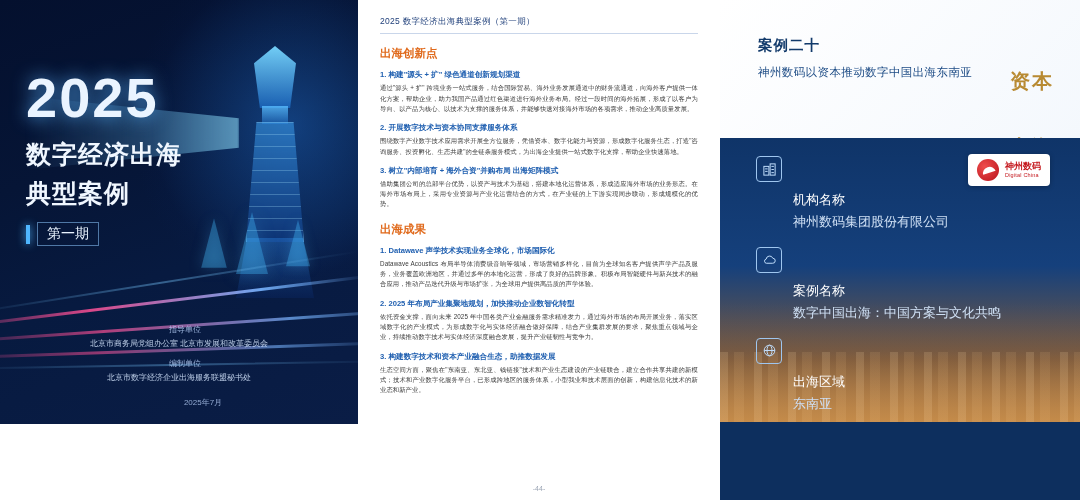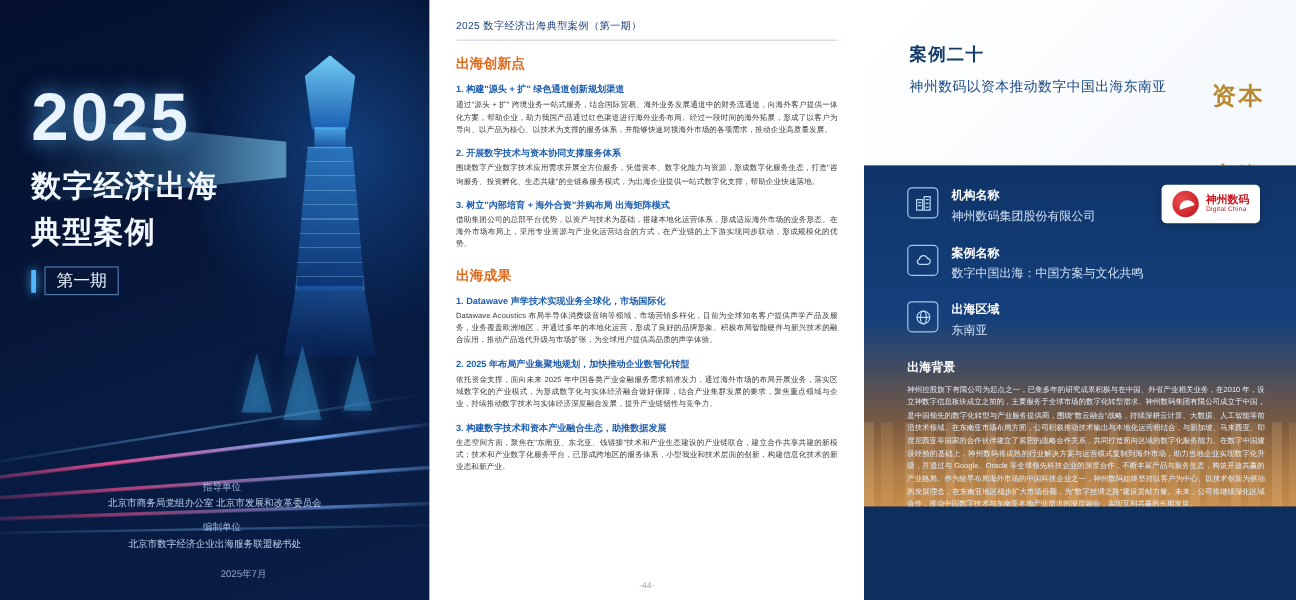--- a/index.html
+++ b/index.html
@@ -7,21 +7,21 @@
     width: 1080px; height: 500px;
     background: #ffffff;
     font-family: "Liberation Sans", sans-serif;
     overflow: hidden;
   }
   .page { position: relative; width: 1080px; height: 500px; display: flex; }
 
   
   .cover {
     position: relative;
-    width: 358px; height: 500px;
+    width: 358px; height: 424px;
     background: linear-gradient(160deg, #04102e 0%, #061536 35%, #071a40 60%, #0a1d46 100%);
     overflow: hidden;
     flex: 0 0 358px;
   }
   .cover-glow {
     position: absolute; left: 140px; top: -40px;
     width: 300px; height: 330px;
     background: radial-gradient(ellipse at center, rgba(40,140,255,0.35) 0%, rgba(10,40,110,0.05) 65%, rgba(0,0,0,0) 75%);
   }
   
@@ -172,22 +172,22 @@
       repeating-linear-gradient(90deg,
         rgba(255,220,170,0.16) 0 8px, rgba(0,0,0,0) 8px 14px,
         rgba(255,210,150,0.10) 14px 24px, rgba(0,0,0,0) 24px 34px);
   }
   .info-row { display: flex; align-items: flex-start; gap: 11px; margin-bottom: 15px; position: relative; z-index: 2;}
   .info-ico {
     width: 26px; height: 26px; flex: 0 0 26px; border: 1.3px solid #9fc6ef; border-radius: 4px;
     display: flex; align-items: center; justify-content: center;
   }
   .info-ico svg { width: 15px; height: 15px; }
-  .info-label { font-size: 10px; font-weight: 700; color: #ffffff; }
-  .info-value { font-size: 10px; color: #cfe0f5; margin-top: 4px; line-height: 1.45; }
+  .info-label { font-size: 13px; font-weight: 400; color: #ffffff; margin-top: 35px; }
+  .info-value { font-size: 13px; color: #cfe0f5; margin-top: 4px; line-height: 1.45; }
   .logo-box {
     position: absolute; right: 30px; top: 16px; z-index: 3;
     background: #fff; border-radius: 4px; padding: 5px 9px;
     display: flex; align-items: center; gap: 6px;
     box-shadow: 0 1px 5px rgba(0,0,0,0.25);
   }
   .logo-mark {
     width: 22px; height: 22px; border-radius: 50%;
     background: radial-gradient(circle at 35% 35%, #ef4d4d, #b8121b);
     position: relative;

